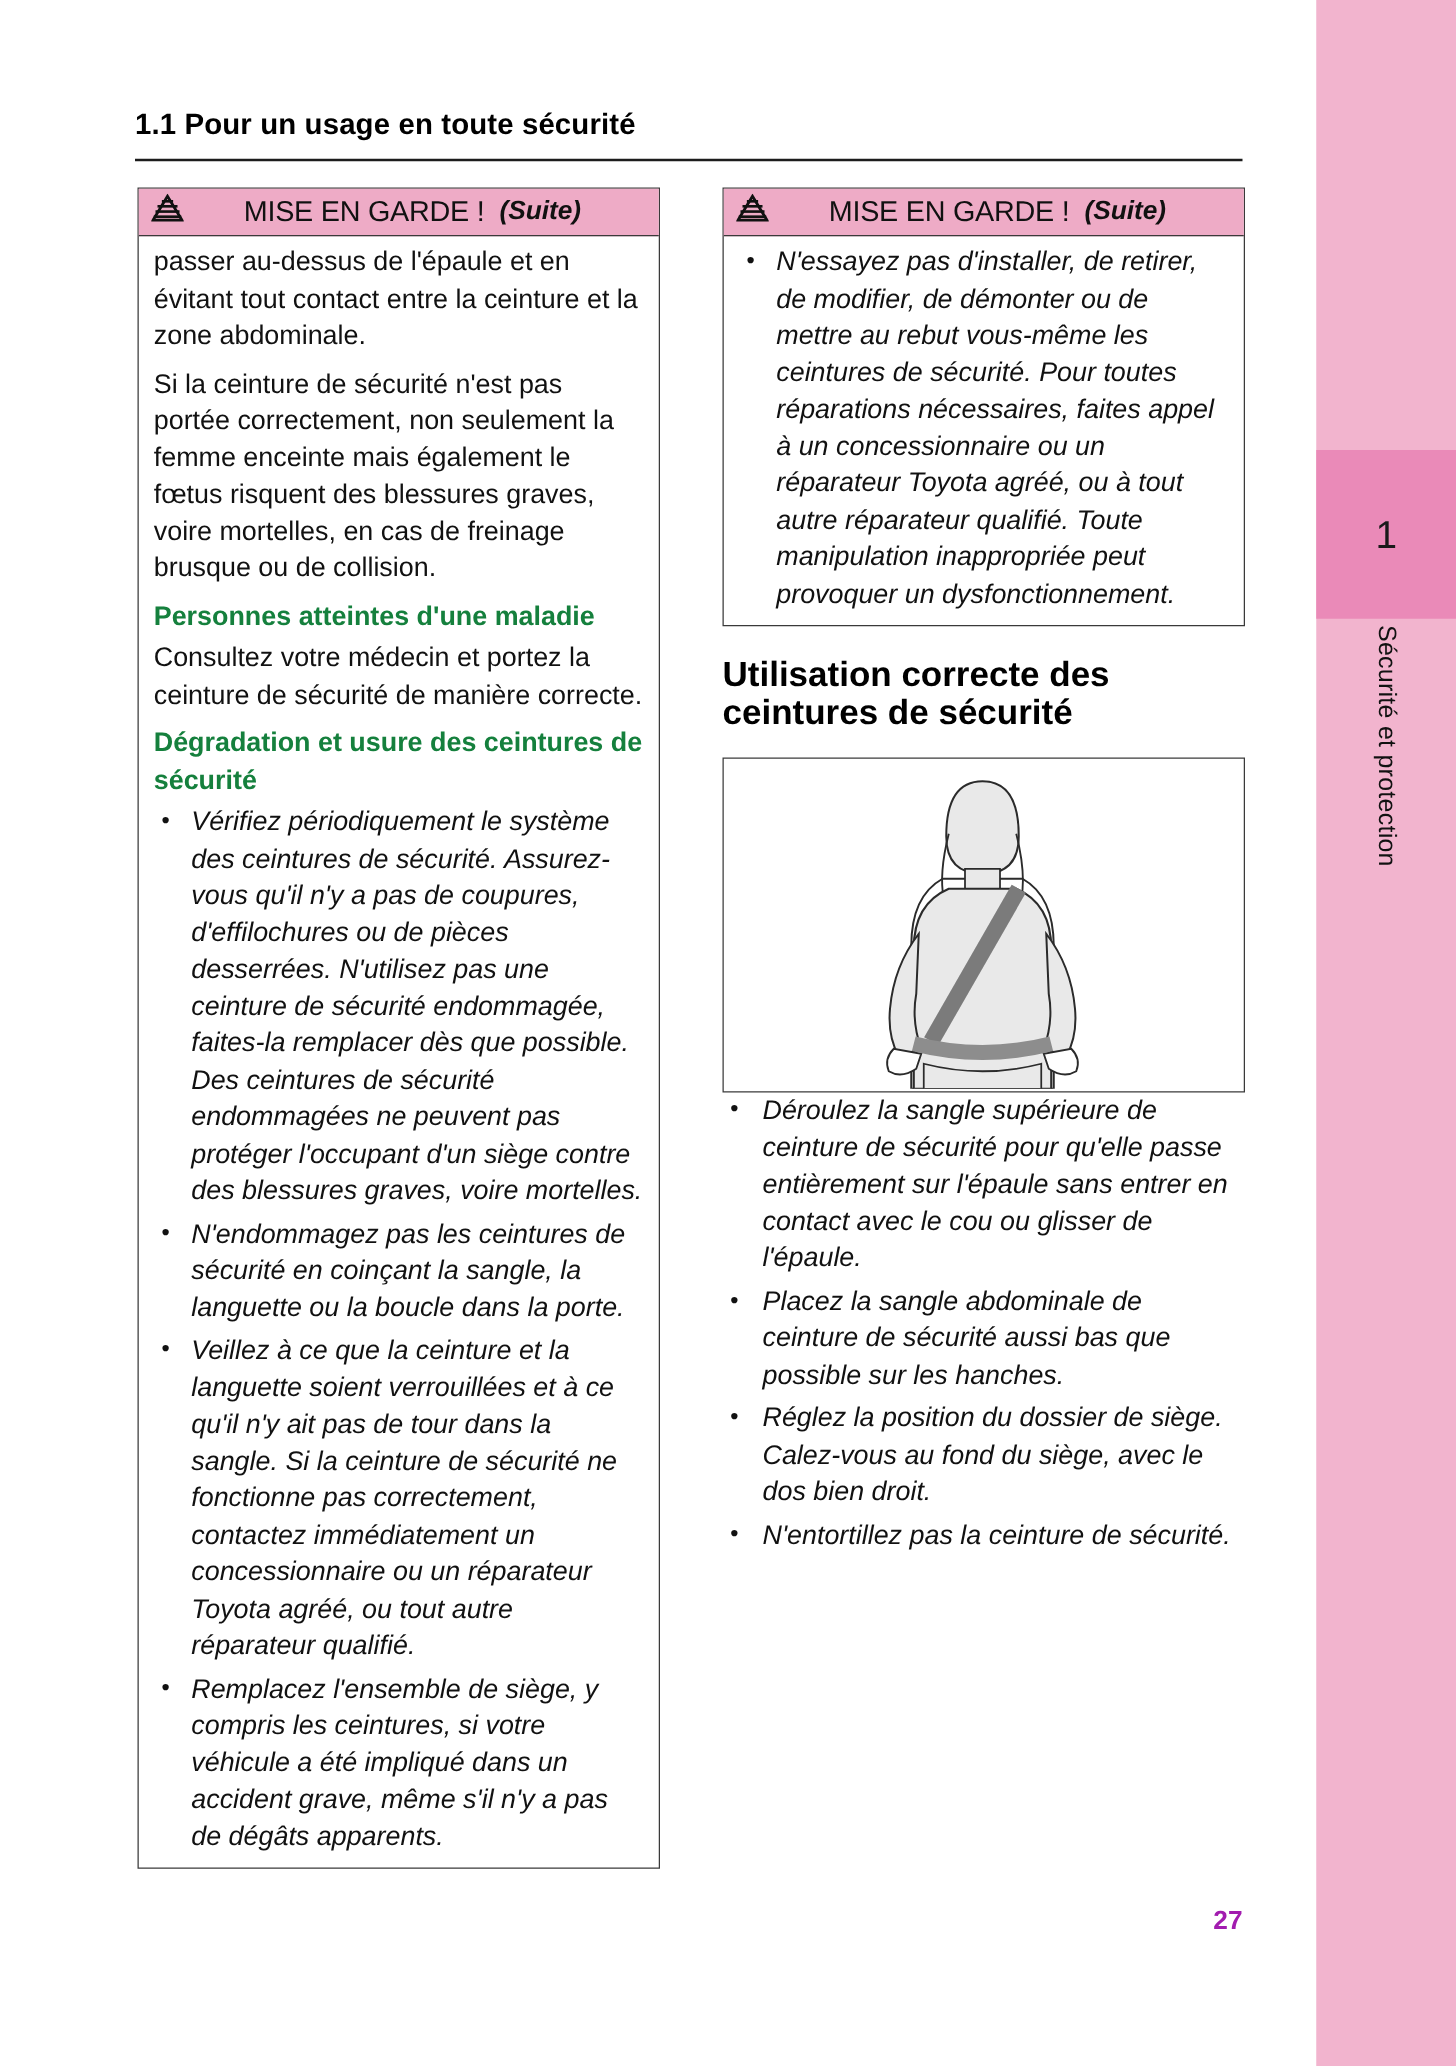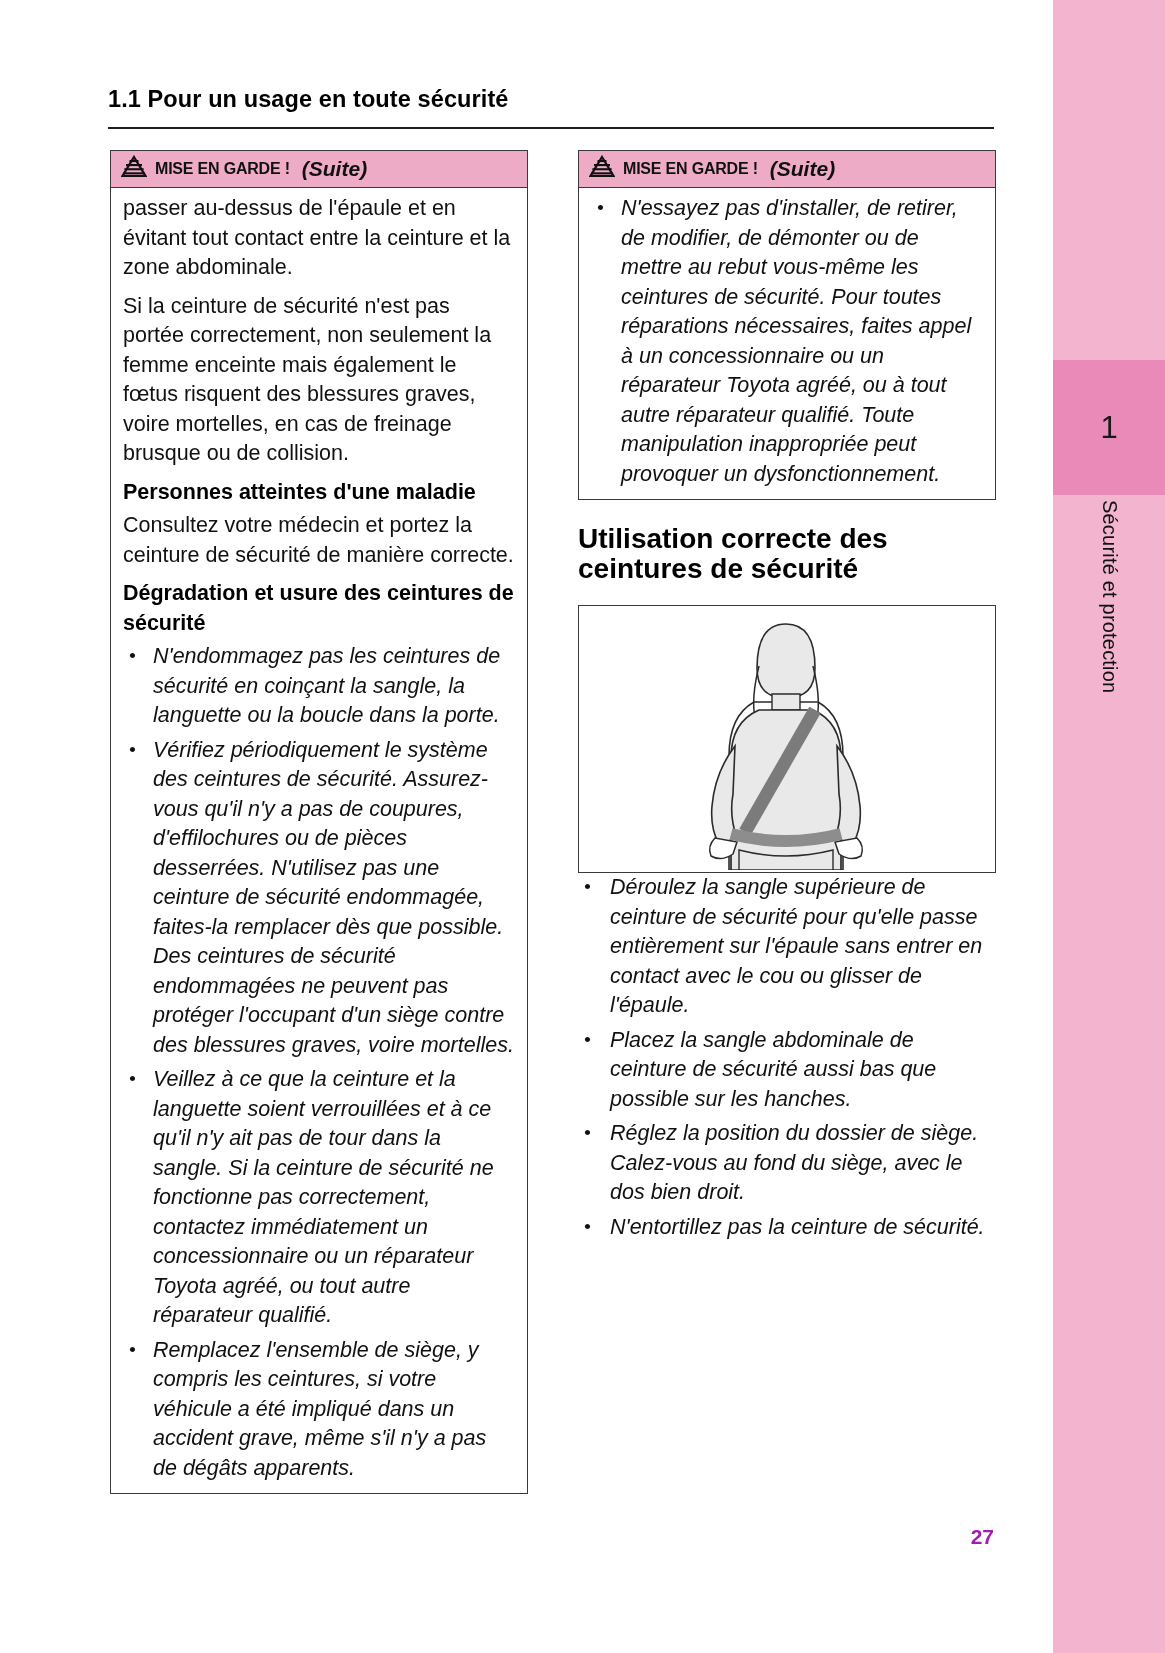--- a/index.html
+++ b/index.html
@@ -97,25 +97,26 @@
   .warn-head {
     background: #eeabc6;
     border-bottom: 1.6px solid #3a3a3a;
     padding: 4px 8px 5px 10px;
     display: flex;
     align-items: center;
     gap: 8px;
     box-sizing: border-box;
   }
   .warn-title {
-    font-size: 16px;
-    font-weight: bold;
+    font-size: 23px;
+    font-weight: normal;
     letter-spacing: -0.2px;
     color: #111;
     white-space: nowrap;
+    margin-left: 40px;
   }
   .warn-suite {
     font-size: 21px;
     font-weight: bold;
     font-style: italic;
     color: #111;
     margin-left: 4px;
   }
   .warn-body {
     padding: 6px 12px 10px 12px;
@@ -128,21 +129,21 @@
     font-size: 21.5px;
     line-height: 29.5px;
     color: #111;
   }
   p.para:last-child { margin-bottom: 0; }
   .subhead {
     margin: 6px 0 4px 0;
     font-size: 21.5px;
     line-height: 29.5px;
     font-weight: bold;
-    color: #000000;
+    color: #15803d;
   }
   ul.bullets {
     list-style: none;
     margin: 0;
     padding: 0;
     font-style: italic;
   }
   ul.bullets > li {
     position: relative;
     padding-left: 30px;
@@ -227,22 +228,22 @@
       <span class="warn-title">MISE EN GARDE !</span>
       <span class="warn-suite">(Suite)</span>
     </div>
     <div class="warn-body">
       <p class="para">passer au-dessus de l'épaule et en évitant tout contact entre la ceinture et la zone abdominale.</p>
       <p class="para">Si la ceinture de sécurité n'est pas portée correctement, non seulement la femme enceinte mais également le fœtus risquent des blessures graves, voire mortelles, en cas de freinage brusque ou de collision.</p>
       <div class="subhead">Personnes atteintes d'une maladie</div>
       <p class="para">Consultez votre médecin et portez la ceinture de sécurité de manière correcte.</p>
       <div class="subhead">Dégradation et usure des ceintures de sécurité</div>
       <ul class="bullets">
+        <li>Vérifiez périodiquement le système des ceintures de sécurité. Assurez-vous qu'il n'y a pas de coupures, d'effilochures ou de pièces desserrées. N'utilisez pas une ceinture de sécurité endommagée, faites-la remplacer dès que possible. Des ceintures de sécurité endommagées ne peuvent pas protéger l'occupant d'un siège contre des blessures graves, voire mortelles.</li>
         <li>N'endommagez pas les ceintures de sécurité en coinçant la sangle, la languette ou la boucle dans la porte.</li>
-        <li>Vérifiez périodiquement le système des ceintures de sécurité. Assurez-vous qu'il n'y a pas de coupures, d'effilochures ou de pièces desserrées. N'utilisez pas une ceinture de sécurité endommagée, faites-la remplacer dès que possible. Des ceintures de sécurité endommagées ne peuvent pas protéger l'occupant d'un siège contre des blessures graves, voire mortelles.</li>
         <li>Veillez à ce que la ceinture et la languette soient verrouillées et à ce qu'il n'y ait pas de tour dans la sangle. Si la ceinture de sécurité ne fonctionne pas correctement, contactez immédiatement un concessionnaire ou un réparateur Toyota agréé, ou tout autre réparateur qualifié.</li>
         <li>Remplacez l'ensemble de siège, y compris les ceintures, si votre véhicule a été impliqué dans un accident grave, même s'il n'y a pas de dégâts apparents.</li>
       </ul>
     </div>
   </div>
 
 </div>
 
 <div class="col col-right">
 

